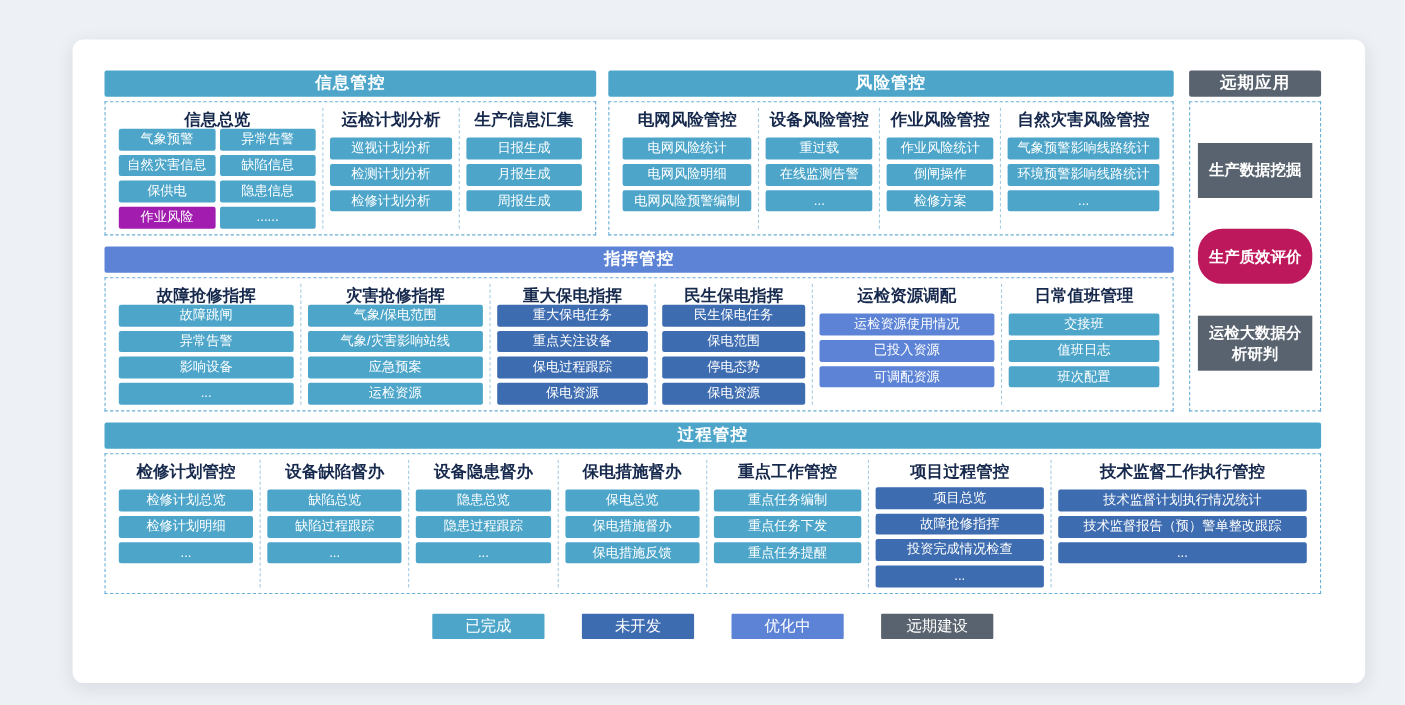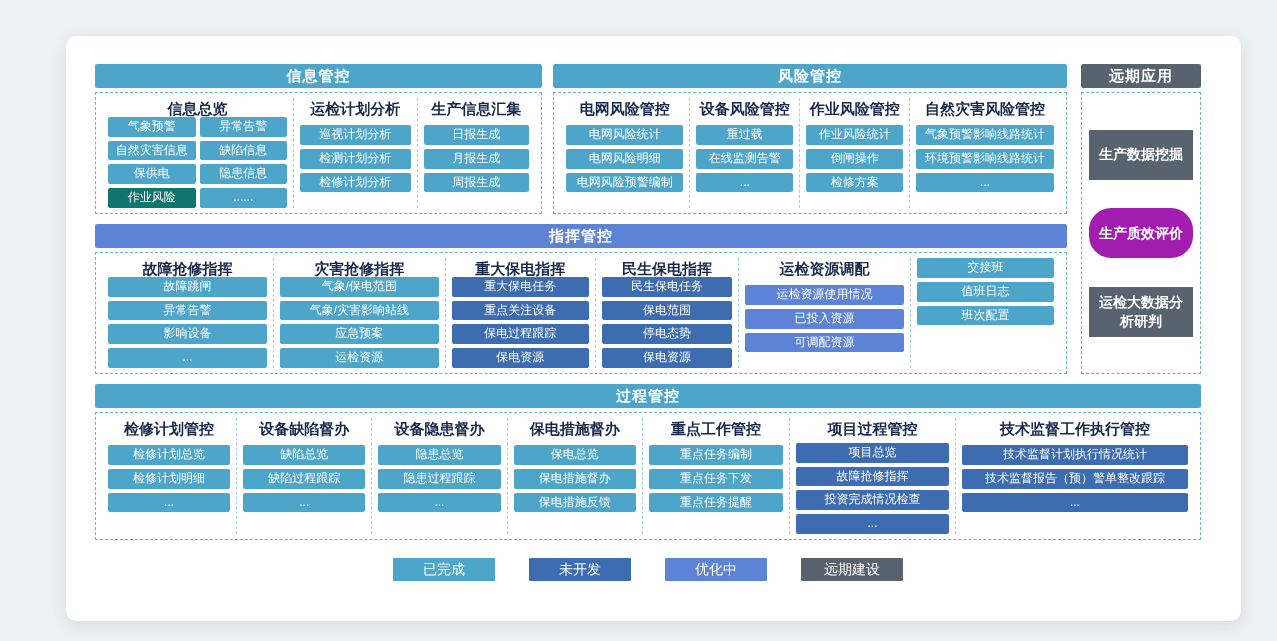--- a/index.html
+++ b/index.html
@@ -88,21 +88,21 @@
           <div class="dashed-box box-h130">
               <div class="group" style="flex: 1.7 1 0px;">
                 <div class="group-title">信息总览</div>
                 <div class="chips cols-2">
                   <div class="chip" style="background: rgb(77, 166, 202);">气象预警</div>
                   <div class="chip" style="background: rgb(77, 166, 202);">异常告警</div>
                   <div class="chip" style="background: rgb(77, 166, 202);">自然灾害信息</div>
                   <div class="chip" style="background: rgb(77, 166, 202);">缺陷信息</div>
                   <div class="chip" style="background: rgb(77, 166, 202);">保供电</div>
                   <div class="chip" style="background: rgb(77, 166, 202);">隐患信息</div>
-                  <div class="chip" style="background: #0f766e;">作业风险</div>
+                  <div class="chip" style="background: #a21caf;">作业风险</div>
                   <div class="chip" style="background: rgb(77, 166, 202);">......</div>
                 </div>
               </div>
               <div class="group" style="flex: 1.05 1 0px;">
                 <div class="group-title">运检计划分析</div>
                 <div class="chips">
                   <div class="chip" style="background: rgb(77, 166, 202);">巡视计划分析</div>
                   <div class="chip" style="background: rgb(77, 166, 202);">检测计划分析</div>
                   <div class="chip" style="background: rgb(77, 166, 202);">检修计划分析</div>
                 </div>
@@ -198,36 +198,37 @@
             </div>
             <div class="group" style="flex: 1.1 1 0px;">
               <div class="group-title">运检资源调配</div>
               <div class="chips">
                 <div class="chip" style="background: rgb(92, 131, 214);">运检资源使用情况</div>
                 <div class="chip" style="background: rgb(92, 131, 214);">已投入资源</div>
                 <div class="chip" style="background: rgb(92, 131, 214);">可调配资源</div>
               </div>
             </div>
             <div class="group" style="flex: 0.95 1 0px;">
+              <div class="group-title">日常值班管理</div>
               <div class="chips">
                 <div class="chip" style="background: rgb(77, 166, 202);">交接班</div>
                 <div class="chip" style="background: rgb(77, 166, 202);">值班日志</div>
                 <div class="chip" style="background: rgb(77, 166, 202);">班次配置</div>
               </div>
             </div>
           </div>
       </section>
 
     </div>
 
     <aside class="sec future">
       <div class="sec-header" style="background: rgb(89, 99, 111);">远期应用</div>
       <div class="dashed-box future-box" id="future-box">
           <div class="future-block" style="background: rgb(89, 99, 111);">生产数据挖掘</div>
-          <div class="future-block" style="background: #a21caf; border-radius: 22px;">生产质效评价</div>
+          <div class="future-block" style="background: #be185d; border-radius: 22px;">生产质效评价</div>
           <div class="future-block" style="background: rgb(89, 99, 111);">运检大数据分析研判</div>
         </div>
     </aside>
 
   </div>
 
   <section class="sec sec-process">
     <div class="sec-header" style="background: rgb(77, 166, 202);">过程管控</div>
     <div class="dashed-box box-h128">
         <div class="group" style="flex: 1 1 0px;">

